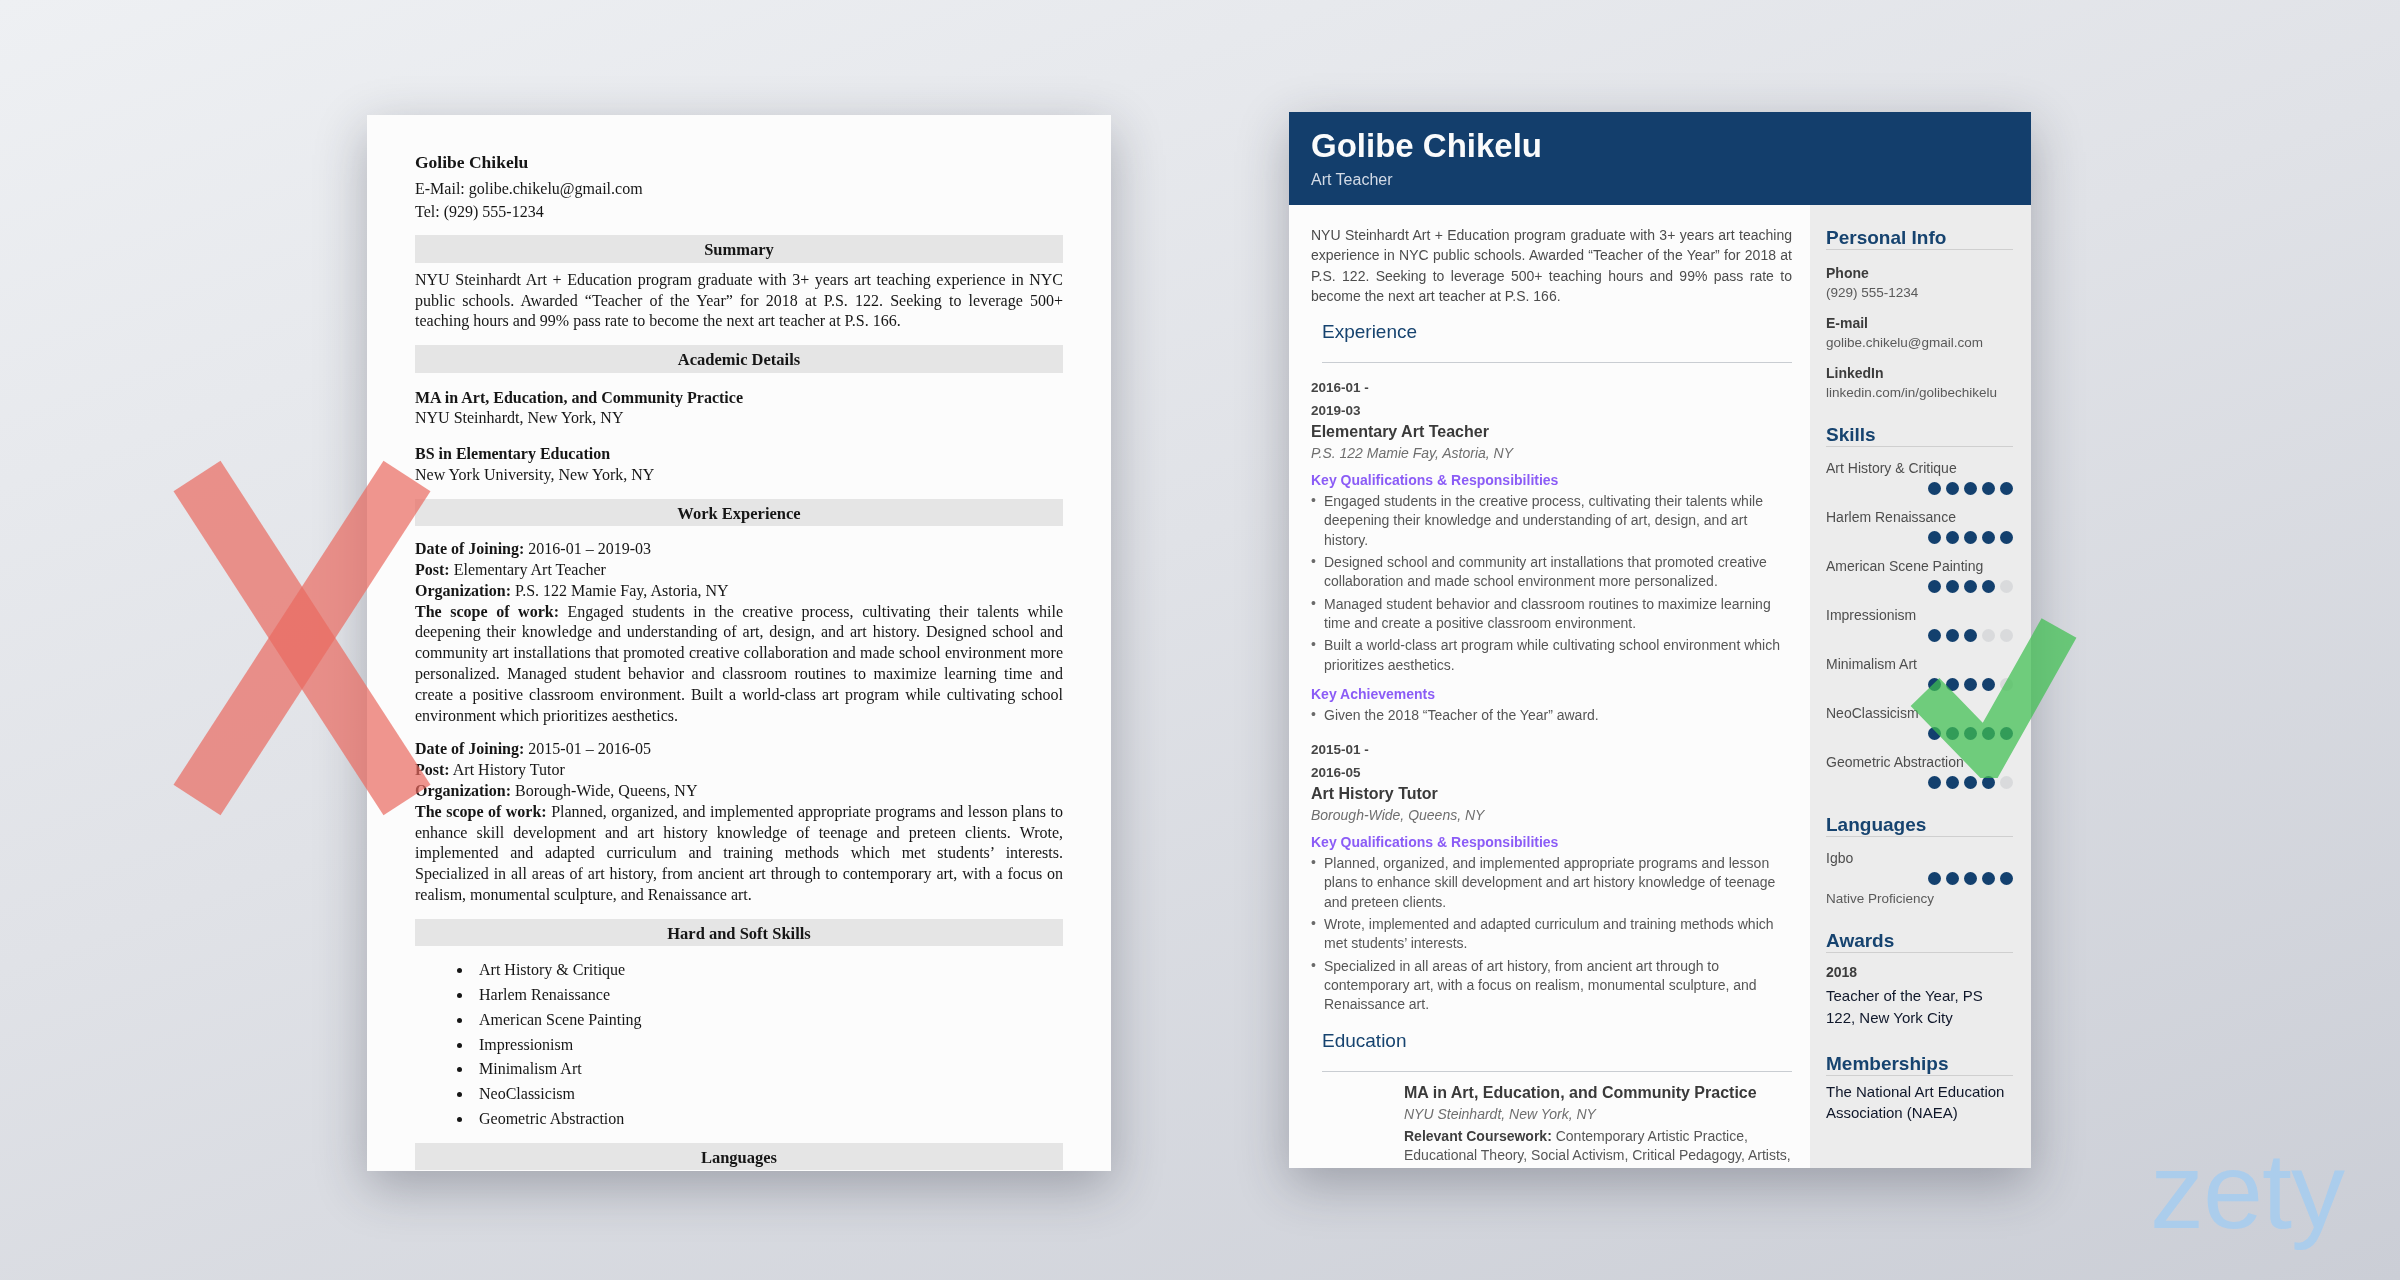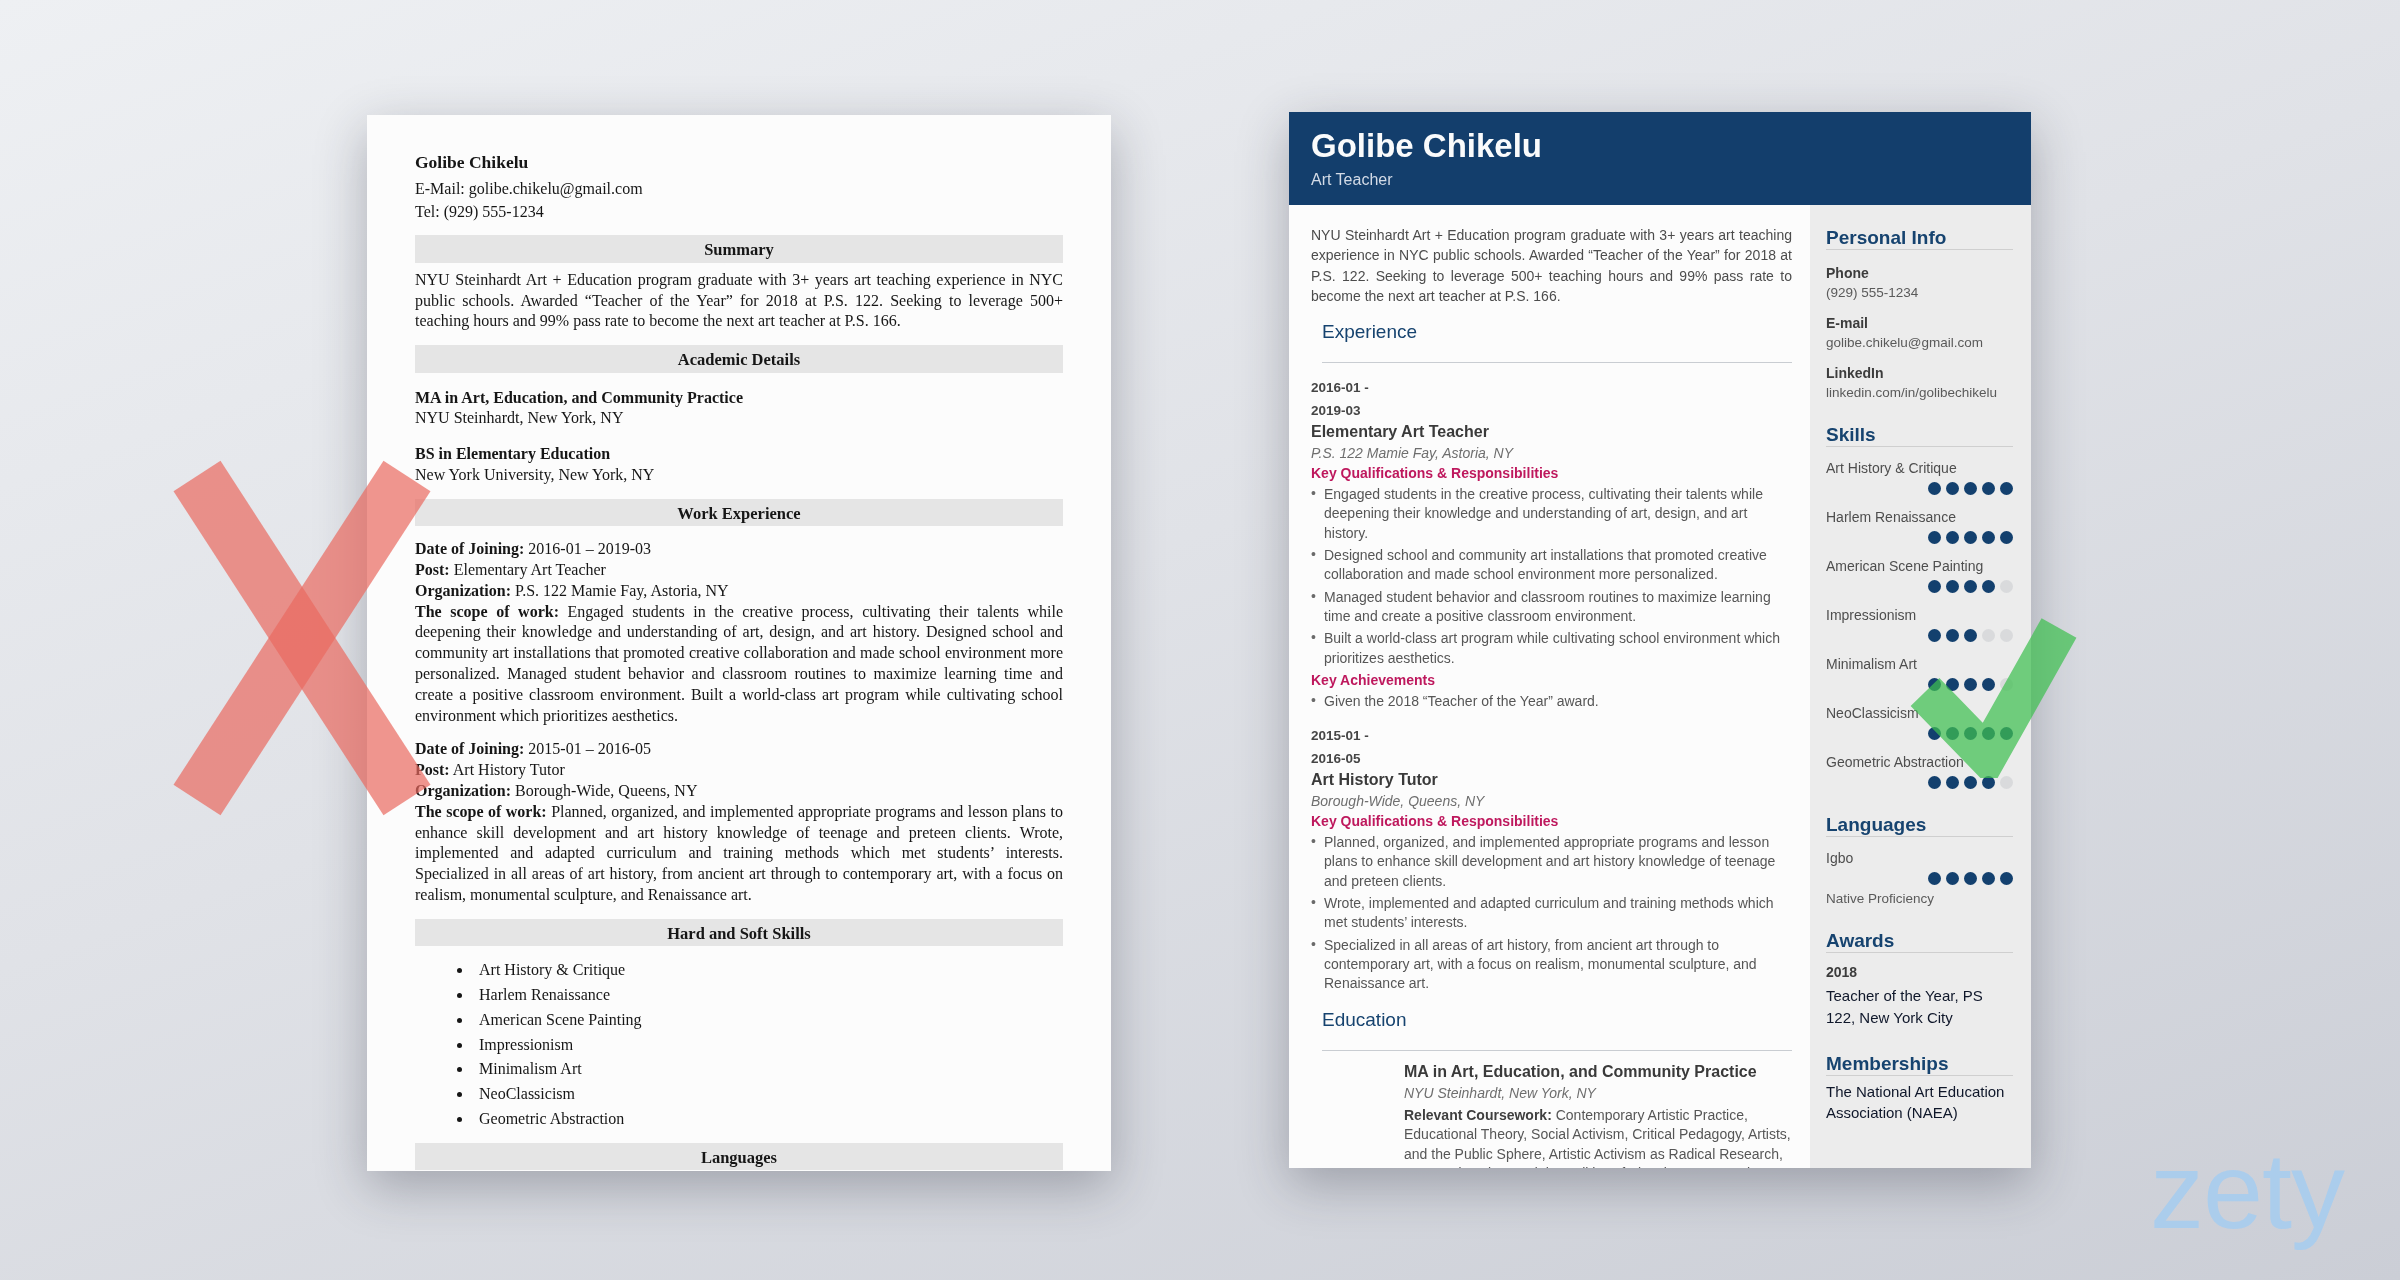--- a/index.html
+++ b/index.html
@@ -37,21 +37,21 @@
   .rr-main { width:521px; flex-shrink:0; padding:20px 18px 0 22px; color:#555; }
   .rr-summary { font-size:14px; line-height:1.45; color:#4c4c4c; text-align:justify; }
   .rr-sec-heading { font-size:19px; font-weight:normal; color:#16436f; border-bottom:1px solid #c9cdd2;
                     padding-bottom:19px; margin-top:15px;margin-left:11px; }
   .rr-job { display:flex; margin-top:12px;flex-direction:column; }
   .rr-dates { width:93px; flex-shrink:0; font-size:13.5px; font-weight:bold; color:#454545;
               line-height:1.7; padding-top:2px; }
   .rr-jobmain { flex:1; }
   .rr-jobtitle { font-size:16px; font-weight:bold; color:#3a3a3a; }
   .rr-company { font-size:14px; font-style:italic; color:#6e6e6e; margin-top:4px; }
-  .rr-subhead { font-size:14px; font-weight:bold; color:#be185d; margin-top:4px; }
+  .rr-subhead { font-size:14px; font-weight:bold; color:#8b5cf6; margin-top:11px; }
   ul.rr-bullets { list-style:none; margin-top:4px; }
   ul.rr-bullets li { font-size:14px; line-height:1.38; color:#565656; padding-left:13px;
                      position:relative; margin-top:3px; }
   ul.rr-bullets li::before { content:"•"; position:absolute; left:0; top:-1px; color:#6a6a6a; }
   .rr-edu { margin-left:93px; margin-top:12px; }
   .rr-detail { font-size:14px; line-height:1.4; color:#565656; margin-top:5px; }
   .rr-detail .lbl { font-weight:bold; color:#3f3f3f; }
 
   .rr-sidebar { flex:1; background:#ececec; padding:22px 18px 0 16px; }
   .sb-heading { font-size:19px; font-weight:bold; color:#16436f; border-bottom:1px solid #cfcfcf;

